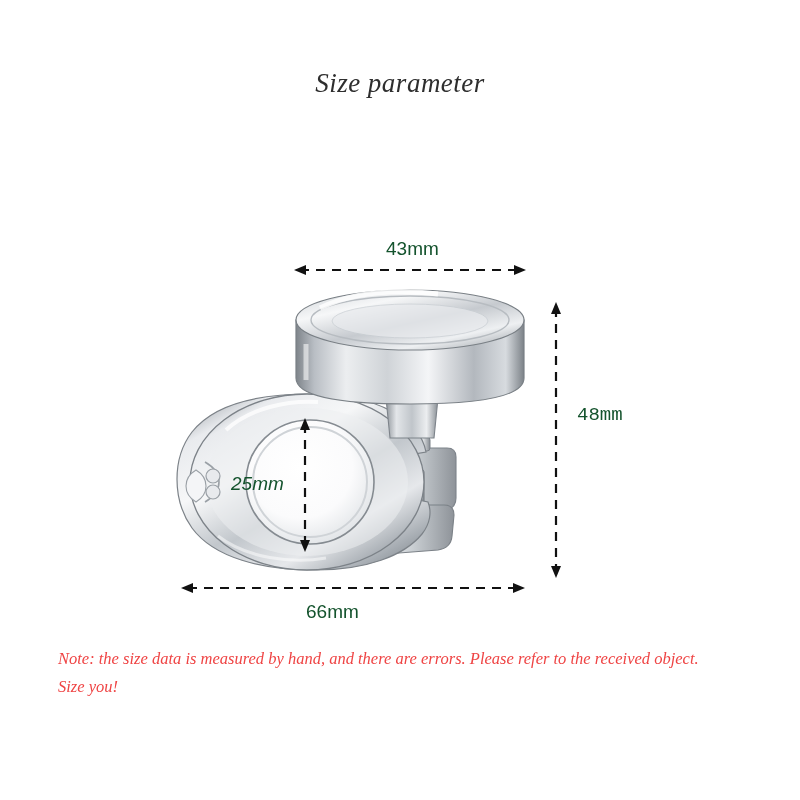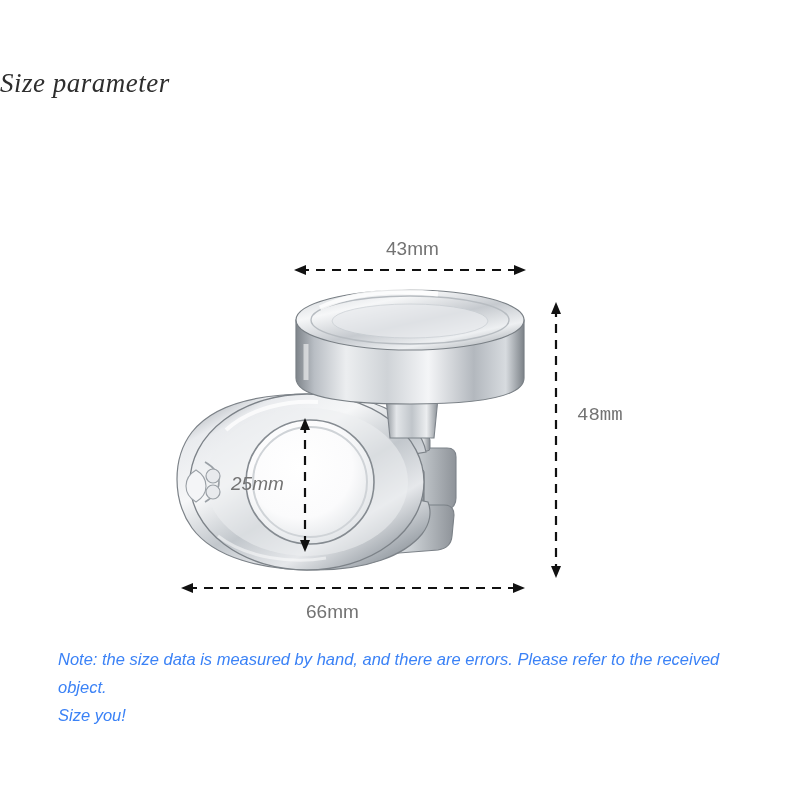--- a/index.html
+++ b/index.html
@@ -21,52 +21,52 @@
     width: 800px;
     height: 800px;
   }
 
   
   .title {
     position: absolute;
     left: 0;
     top: 68px;
     width: 800px;
-    text-align: left;
+    text-align: center;
     font-family: "Liberation Serif", serif;
     font-style: italic;
     font-size: 27px;
     color: #2e2e2e;
     letter-spacing: 0.5px;
   }
 
   
   .dim-label {
     position: absolute;
     font-family: "Liberation Sans", sans-serif;
     font-size: 19px;
-    color: #737373;
+    color: #14532d;
     white-space: nowrap;
   }
   #dim-top-label    { left: 386px; top: 238px; }
   #dim-right-label  { left: 577px; top: 404px; font-family: Liberation Mono, monospace; }
   #dim-bottom-label { left: 306px; top: 601px; }
   #dim-inner-label  { left: 231px; top: 473px; font-style: italic; }
 
   
   .note {
     position: absolute;
     left: 58px;
     top: 645px;
     width: 710px;
-    font-family: Liberation Sans, sans-serif;
+    font-family: Liberation Serif, serif;
     font-style: italic;
     font-size: 16.5px;
     line-height: 28px;
-    color: #3b82f6;
+    color: #ef4444;
   }
 
   
   svg.diagram {
     position: absolute;
     left: 0; top: 0;
     width: 800px;
     height: 800px;
   }
 </style>

